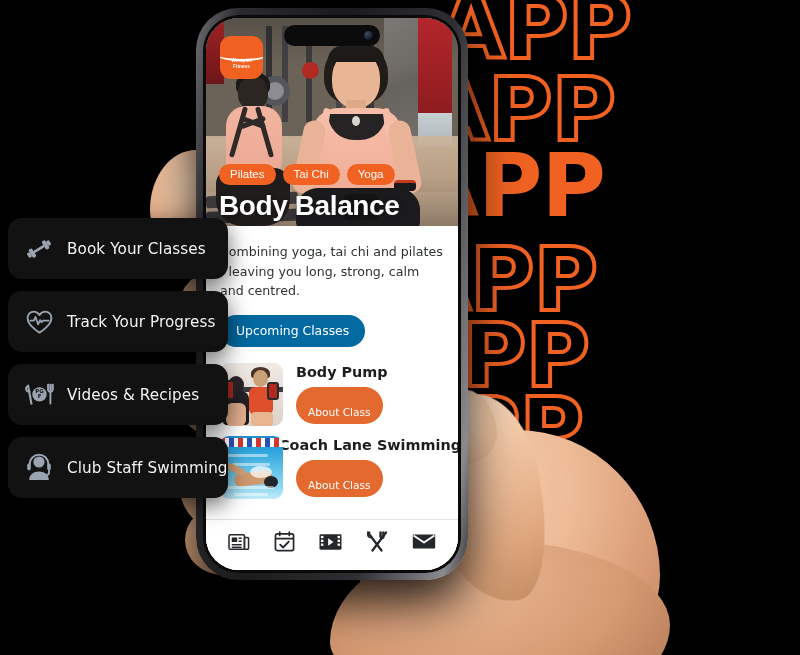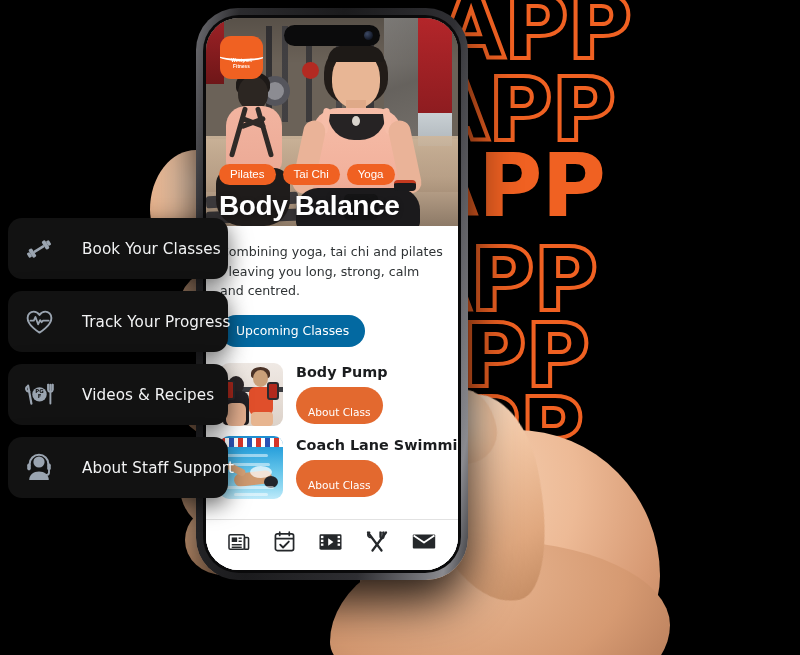--- a/index.html
+++ b/index.html
@@ -402,21 +402,21 @@
   .sw-ripple { position:absolute; height:3px; border-radius:3px; background: rgba(255,255,255,0.5); }
   #sw-r1 { left:4px; top:18px; width:44px; }
   #sw-r2 { left:12px; top:27px; width:38px; }
   #sw-r3 { left:2px; top:50px; width:52px; }
   #sw-r4 { left:14px; top:57px; width:34px; }
   #sw-body { position:absolute; left:14px; top:36px; width:38px; height:13px; border-radius:9px; background:#cf9a6f; transform: rotate(-7deg); }
   #sw-head { position:absolute; left:44px; top:40px; width:14px; height:12px; border-radius:50%; background:#22252c; }
   #sw-arm { position:absolute; left:6px; top:30px; width:20px; height:7px; border-radius:6px; background:#d6a277; transform: rotate(26deg); }
   #sw-splash { position:absolute; left:30px; top:30px; width:22px; height:12px; border-radius:50%; background:rgba(255,255,255,0.72); }
 
-  .class-info { display: flex; flex-direction: column; gap: 7px; min-width: 0; }
+  .class-info { display: flex; flex-direction: column; gap: 7px; min-width: 0; align-items: center; }
   .class-name {
     color: #1b1d1f;
     font-size: 14.4px;
     font-weight: 700;
     white-space: nowrap;
     font-family: "DejaVu Sans", sans-serif;
   }
   .about-class-button {
     align-self: flex-start;
     background: #E3692F;
@@ -462,21 +462,21 @@
     display: flex;
     flex-direction: column;
     gap: 12px;
   }
   .feature-card {
     background: #121212;
     border-radius: 14px;
     height: 61px;
     display: flex;
     align-items: center;
-    gap: 28px;
+    gap: 13px;
     padding: 0 12px 0 16px;
     box-shadow: 0 7px 22px rgba(0,0,0,0.6);
     cursor: pointer;
   }
   .feature-icon {
     flex: 0 0 30px;
     width: 30px; height: 30px;
     display: flex;
     align-items: center;
     justify-content: center;
@@ -752,18 +752,18 @@
       <span class="feature-icon">
         <svg width="28" height="29" viewBox="0 0 28 29" fill="none">
           <circle cx="14" cy="9" r="5.6" fill="currentColor"></circle>
           <path d="M4.2 27c0-5 4.4-8.4 9.8-8.4s9.8 3.4 9.8 8.4z" fill="currentColor"></path>
           <path d="M4.6 11.2a9.4 9.4 0 0 1 18.8 0" stroke="currentColor" stroke-width="2.1" fill="none" stroke-linecap="round"></path>
           <rect x="2.2" y="10.4" width="3.6" height="7" rx="1.8" fill="currentColor"></rect>
           <rect x="22.2" y="10.4" width="3.6" height="7" rx="1.8" fill="currentColor"></rect>
           <path d="M24 17.4v2.1c0 1.3-1.1 2.4-2.4 2.4H16" stroke="currentColor" stroke-width="1.9" fill="none" stroke-linecap="round"></path>
         </svg>
       </span>
-      <span class="feature-label">About Staff Support</span>
+      <span class="feature-label">Club Staff Swimming</span>
     </div>
 
   </div>
 
 </div>
 
 </body></html>

